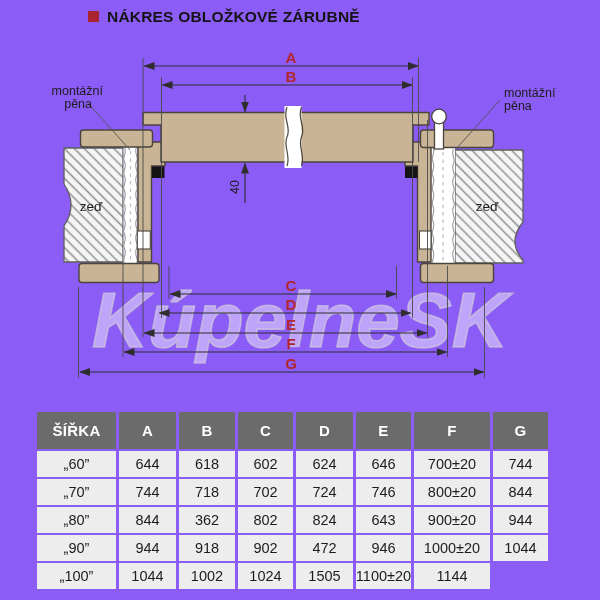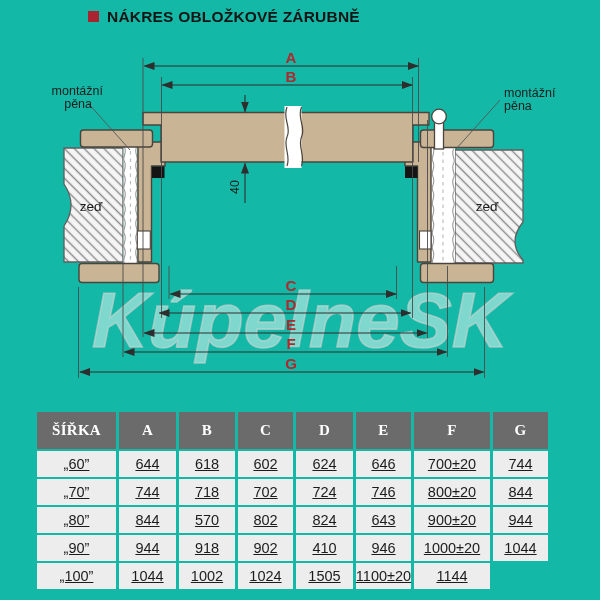--- a/index.html
+++ b/index.html
@@ -1,28 +1,28 @@
 <!DOCTYPE html>
 <html><head>
 <meta charset="utf-8">
 <style>
   html,body{margin:0;padding:0;background:#ffffff;}
   body{font-family:"Liberation Sans",sans-serif;}
-  .canvas{position:relative;width:600px;height:600px;background:#14b8a6;overflow:hidden;}
+  .canvas{position:relative;width:600px;height:600px;background:#8b5cf6;overflow:hidden;}
 
   .title-row{position:absolute;left:88px;top:8px;display:flex;align-items:flex-start;gap:8px;}
   .bullet{width:11px;height:11px;background:#a92430;margin-top:3px;flex:0 0 auto;}
   .page-title{margin:0;font-size:15.5px;font-weight:bold;color:#141414;letter-spacing:.2px;white-space:nowrap;}
 
   svg.diagram{position:absolute;left:0;top:0;width:600px;height:600px;}
 
   .dim-table{position:absolute;left:37px;top:412px;width:515px;}
   .tr{display:grid;grid-template-columns:79px 57px 56px 55px 57px 55px 76px 55px;column-gap:3px;margin-bottom:2px;}
-  .th{background:#6b6b6b;color:#ffffff;font-weight:bold;height:37px;display:flex;align-items:center;justify-content:center;font-size:15px;letter-spacing:.3px;font-family:Liberation Serif, serif;}
-  .td{background:#ededed;color:#1c1c1c;height:26px;display:flex;align-items:center;justify-content:center;font-size:14.5px;text-decoration:underline;}
+  .th{background:#6b6b6b;color:#ffffff;font-weight:bold;height:37px;display:flex;align-items:center;justify-content:center;font-size:15px;letter-spacing:.3px;}
+  .td{background:#ededed;color:#1c1c1c;height:26px;display:flex;align-items:center;justify-content:center;font-size:14.5px;}
 </style>
 </head>
 <body>
 
 <div class="canvas">
 
   <div class="title-row">
     <span class="bullet"></span>
     <h1 class="page-title">NÁKRES OBLOŽKOVÉ ZÁRUBNĚ</h1>
   </div>
@@ -148,33 +148,33 @@
         <div class="td">718</div>
         <div class="td">702</div>
         <div class="td">724</div>
         <div class="td">746</div>
         <div class="td">800±20</div>
         <div class="td">844</div>
       </div>
       <div class="tr">
         <div class="td">„80”</div>
         <div class="td">844</div>
-        <div class="td">570</div>
+        <div class="td">362</div>
         <div class="td">802</div>
         <div class="td">824</div>
         <div class="td">643</div>
         <div class="td">900±20</div>
         <div class="td">944</div>
       </div>
       <div class="tr">
         <div class="td">„90”</div>
         <div class="td">944</div>
         <div class="td">918</div>
         <div class="td">902</div>
-        <div class="td">410</div>
+        <div class="td">472</div>
         <div class="td">946</div>
         <div class="td">1000±20</div>
         <div class="td">1044</div>
       </div>
       <div class="tr">
         <div class="td">„100”</div>
         <div class="td">1044</div>
         <div class="td">1002</div>
         <div class="td">1024</div>
         <div class="td">1505</div>

